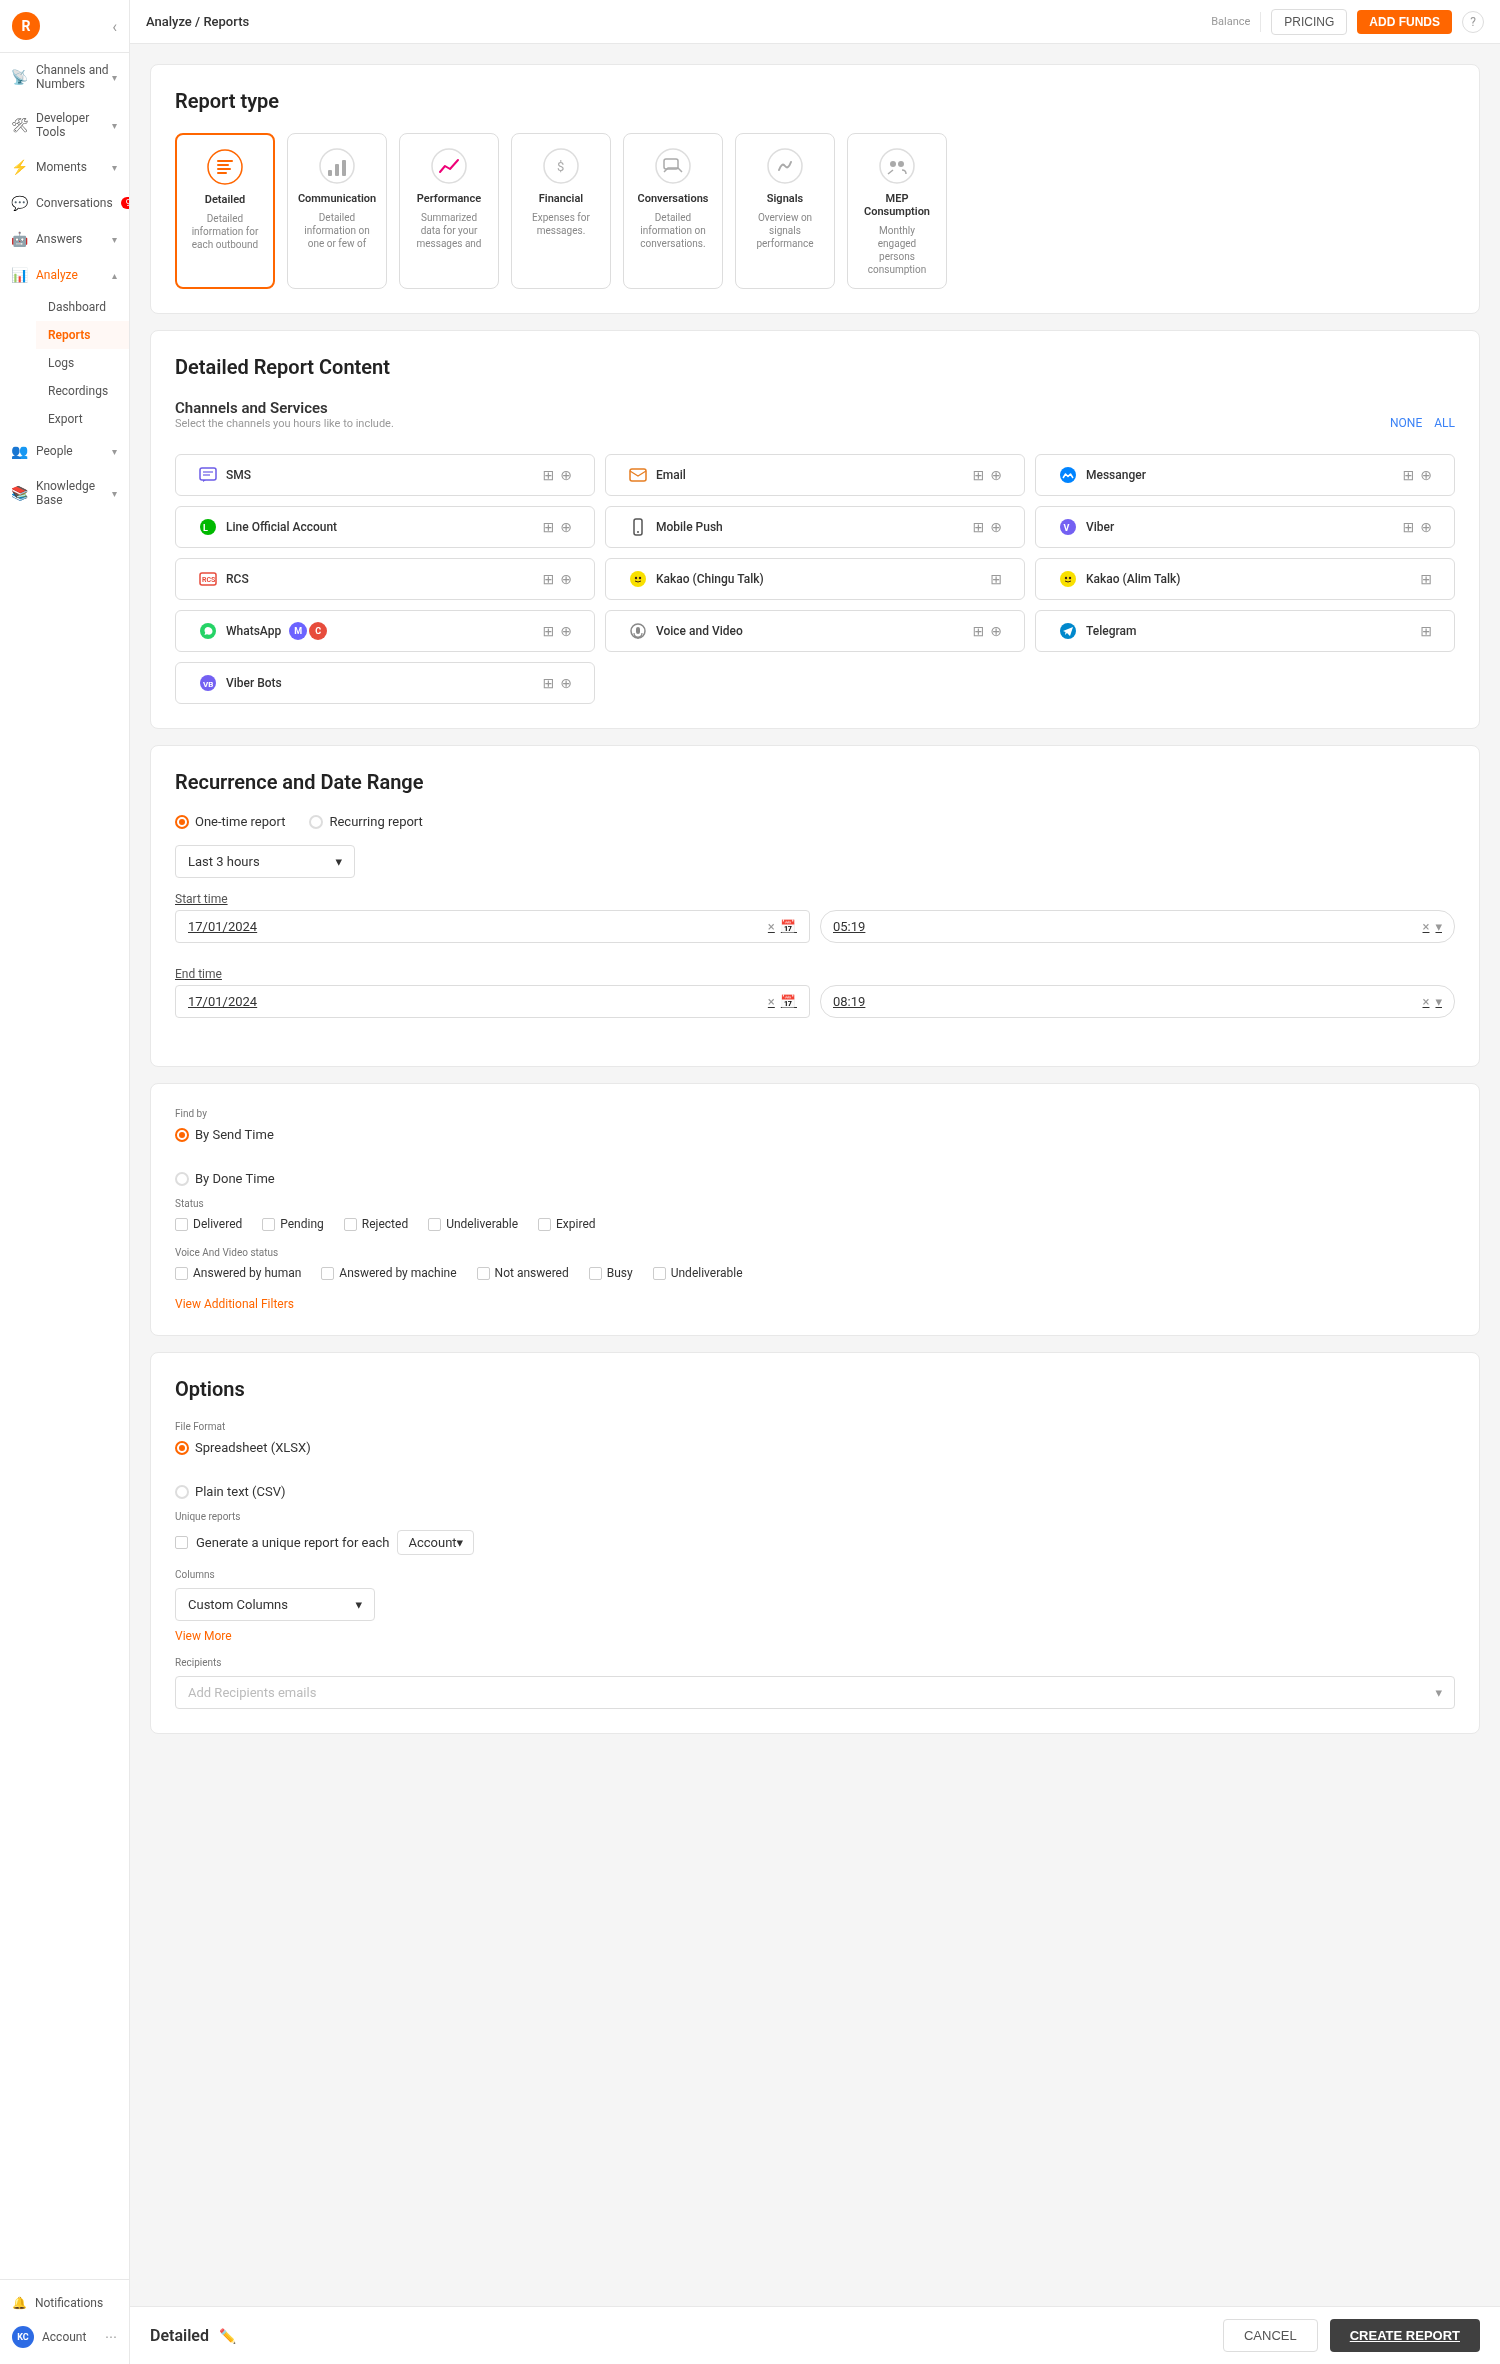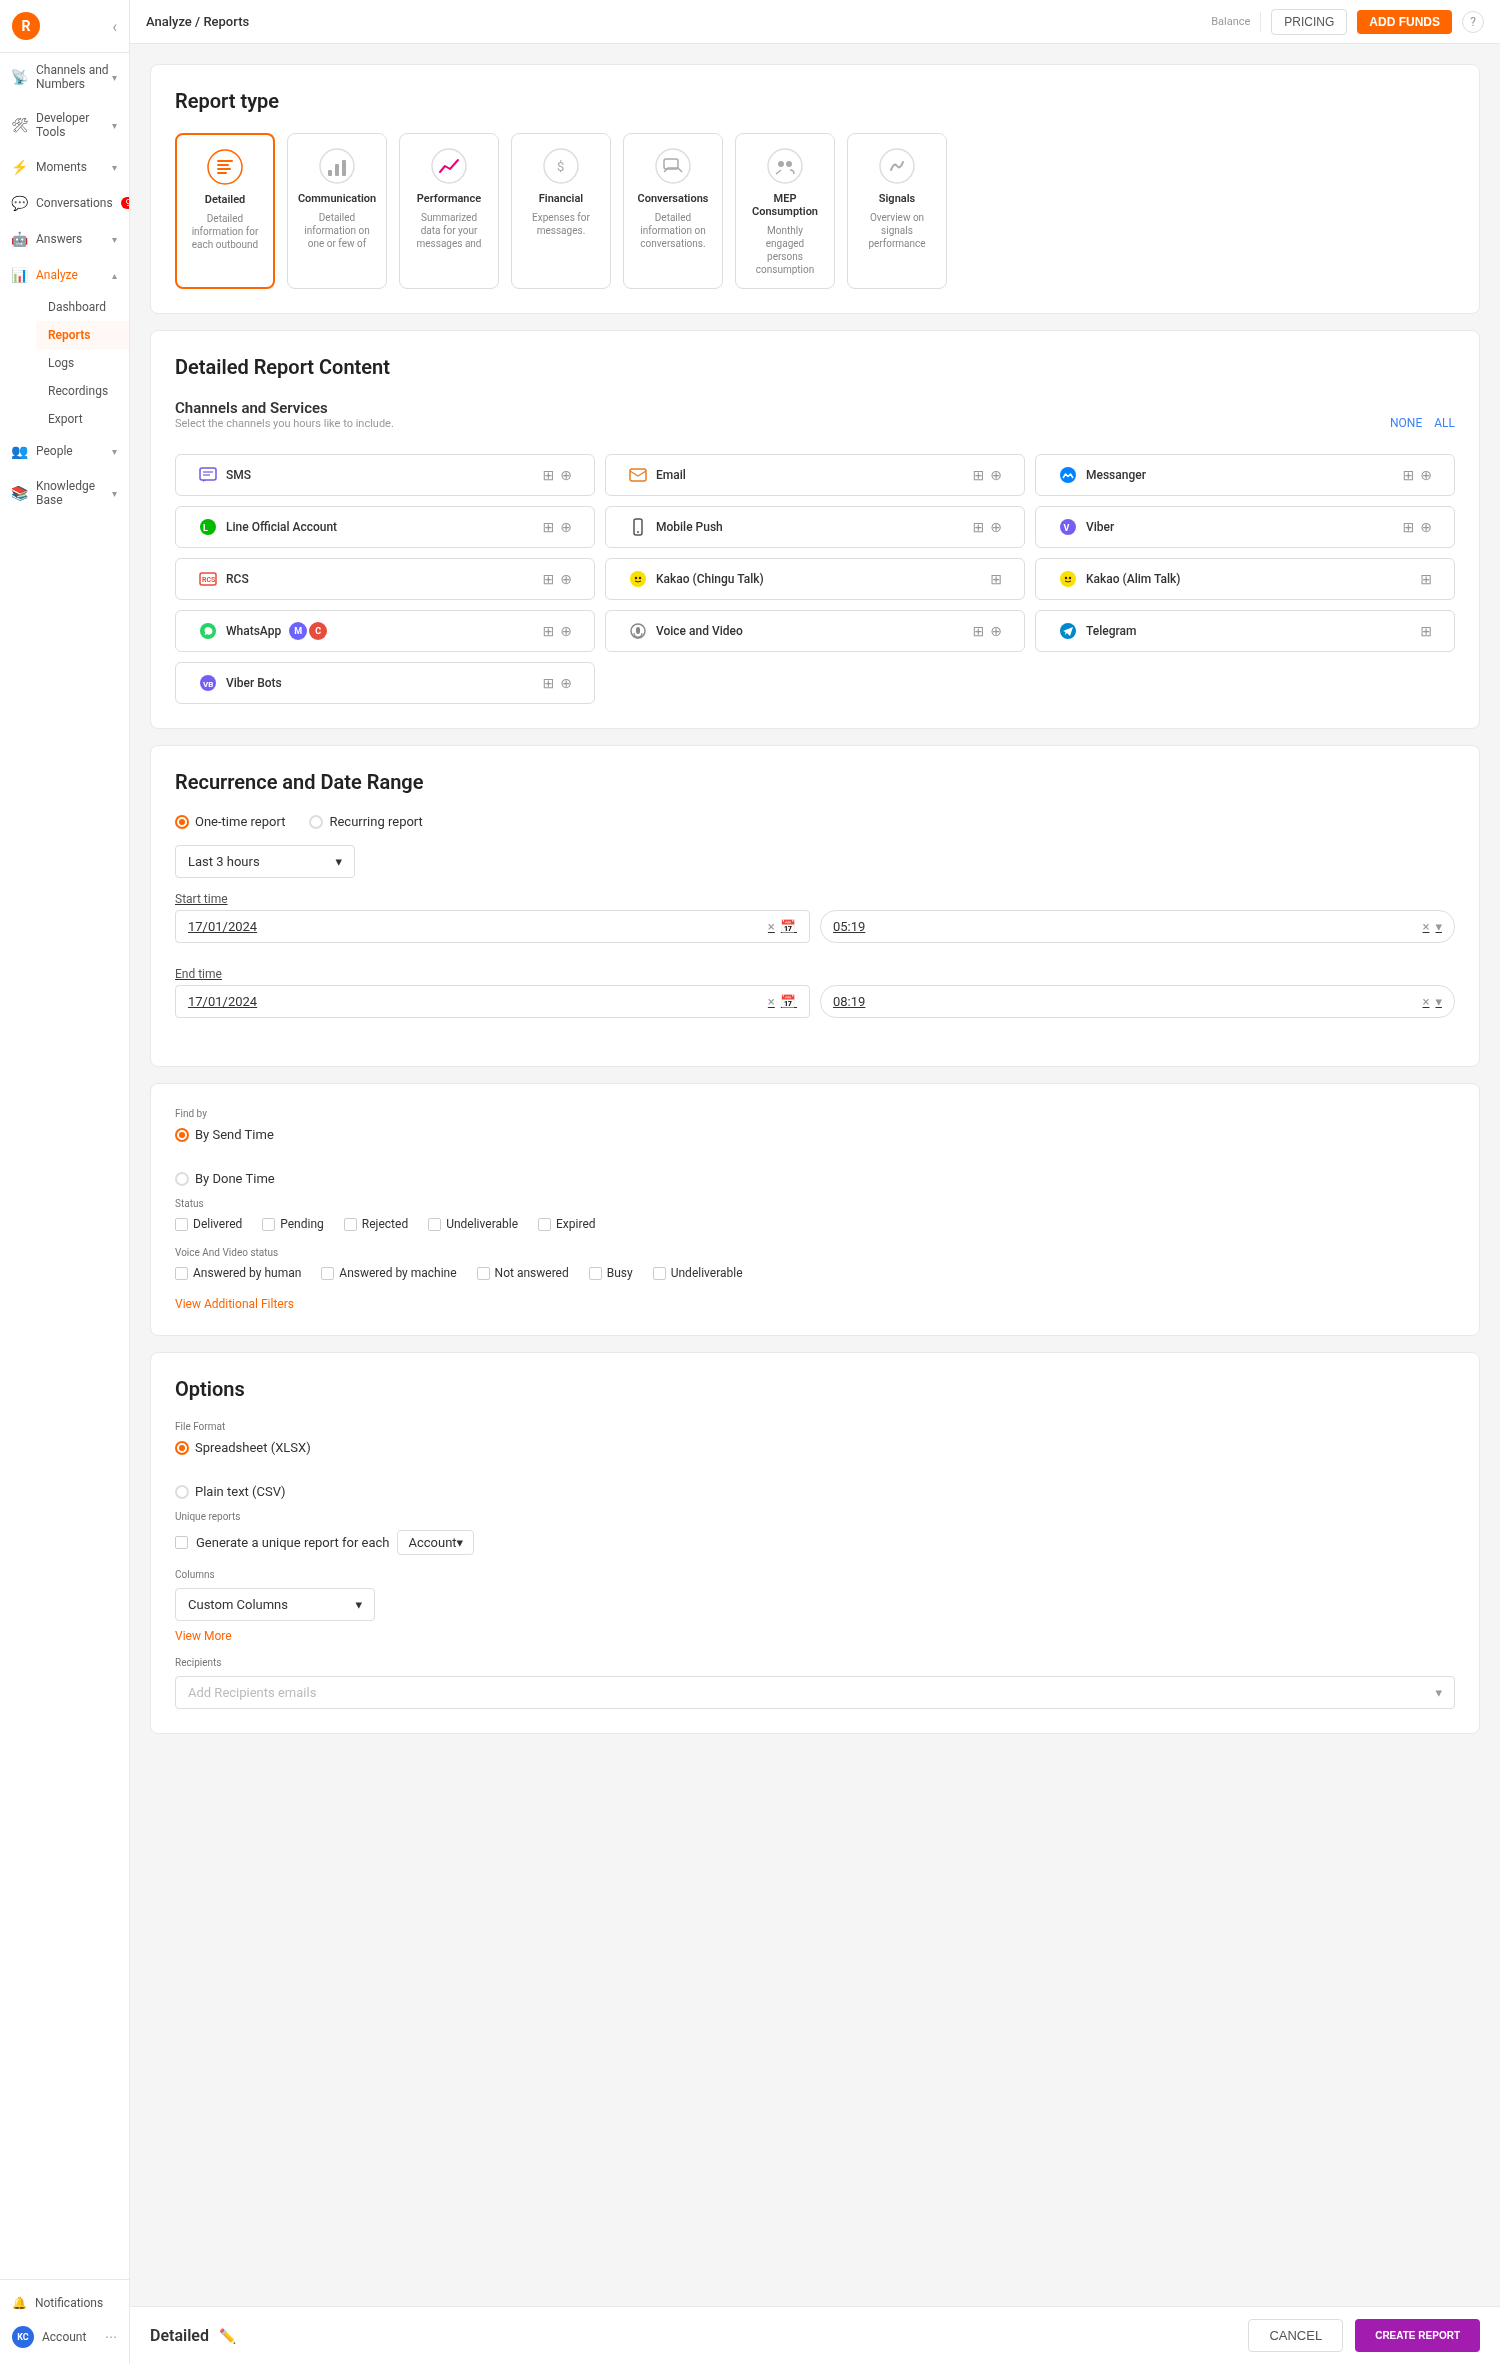--- a/index.html
+++ b/index.html
@@ -82,21 +82,21 @@
     .checkbox-box { width: 13px; height: 13px; border: 1px solid #ccc; border-radius: 2px; display: flex; align-items: center; justify-content: center; }
     .link-text { color: #f60; font-size: 12px; cursor: pointer; text-decoration: none; }
     .select-box-full { border: 1px solid #ddd; border-radius: 4px; padding: 8px 12px; font-size: 13px; display: flex; align-items: center; justify-content: space-between; cursor: pointer; margin-bottom: 8px; }
     .recipients-input { border: 1px solid #ddd; border-radius: 4px; padding: 8px 12px; font-size: 13px; display: flex; align-items: center; justify-content: space-between; width: 100%; color: #bbb; gap: 44px; }
 
     
     .footer-bar { background: #fff; border-top: 1px solid #e8e8e8; padding: 12px 20px; display: flex; align-items: center; justify-content: space-between; flex-shrink: 0; }
     .footer-left { display: flex; align-items: center; gap: 10px; font-size: 16px; font-weight: 600; color: #333; }
     .footer-right { display: flex; gap: 12px; }
     .btn-cancel { border: 1px solid #ddd; background: #fff; padding: 8px 20px; border-radius: 4px; cursor: pointer; font-size: 13px; color: #555; }
-    .btn-create { background: #a21caf; color: #fff; border: none; padding: 8px 20px; border-radius: 4px; cursor: pointer; font-size: 10px; font-weight: 600; }
+    .btn-create { background: #404040; color: #fff; border: none; padding: 8px 20px; border-radius: 4px; cursor: pointer; font-size: 13px; font-weight: 600; text-decoration: underline; }
     .edit-icon { font-size: 14px; color: #999; cursor: pointer; }
 
     
     .icon-sms { color: #6c5ce7; }
   </style>
 </head>
 <body>
 
 <div class="sidebar">
   <div class="sidebar-logo">
@@ -271,38 +271,38 @@
               </svg>
           </div>
           <div class="report-type-name">Conversations</div>
           <div class="report-type-desc">Detailed information on conversations.</div>
         </div>
 
         <div class="report-type-card">
           <div class="report-type-icon">
             <svg width="36" height="36" viewBox="0 0 36 36">
                 <circle cx="18" cy="18" r="17" fill="none" stroke="#ddd" stroke-width="1.5"></circle>
+                <path d="M12 22 Q15 14 18 18 Q21 22 24 14" stroke="#aaa" stroke-width="2" fill="none" stroke-linecap="round"></path>
+              </svg>
+          </div>
+          <div class="report-type-name">Signals</div>
+          <div class="report-type-desc">Overview on signals performance</div>
+        </div>
+
+        <div class="report-type-card">
+          <div class="report-type-icon">
+            <svg width="36" height="36" viewBox="0 0 36 36">
+                <circle cx="18" cy="18" r="17" fill="none" stroke="#ddd" stroke-width="1.5"></circle>
                 <circle cx="14" cy="16" r="3" fill="#aaa"></circle>
                 <circle cx="22" cy="16" r="3" fill="#aaa"></circle>
                 <path d="M9 26 Q14 22 14 22 M23 22 Q27 22 27 26" stroke="#aaa" stroke-width="1.5" fill="none"></path>
               </svg>
           </div>
           <div class="report-type-name">MEP Consumption</div>
           <div class="report-type-desc">Monthly engaged persons consumption</div>
-        </div>
-
-        <div class="report-type-card">
-          <div class="report-type-icon">
-            <svg width="36" height="36" viewBox="0 0 36 36">
-                <circle cx="18" cy="18" r="17" fill="none" stroke="#ddd" stroke-width="1.5"></circle>
-                <path d="M12 22 Q15 14 18 18 Q21 22 24 14" stroke="#aaa" stroke-width="2" fill="none" stroke-linecap="round"></path>
-              </svg>
-          </div>
-          <div class="report-type-name">Signals</div>
-          <div class="report-type-desc">Overview on signals performance</div>
         </div>
 
       </div>
     </div>
 
     <div class="section-card">
       <div class="section-title">Detailed Report Content</div>
       <div class="channels-header">
         <div>
           <div class="channels-title">Channels and Services</div>

